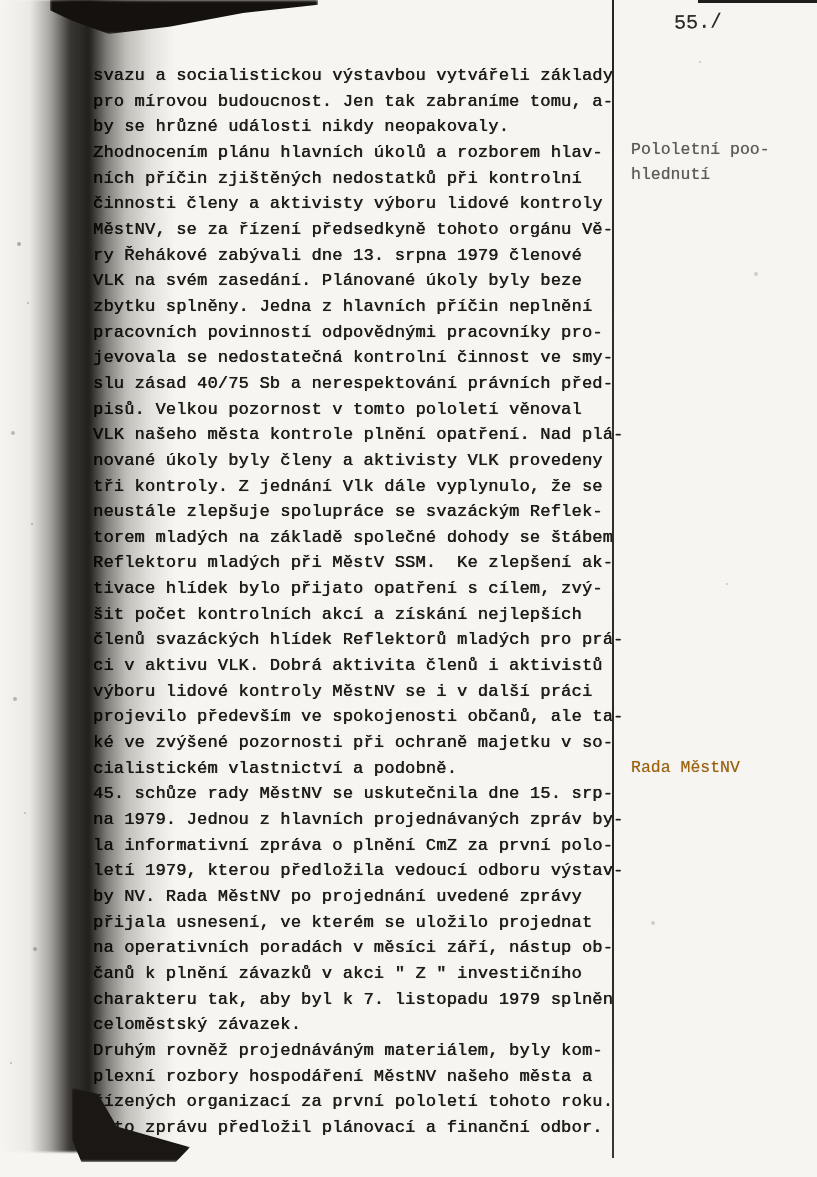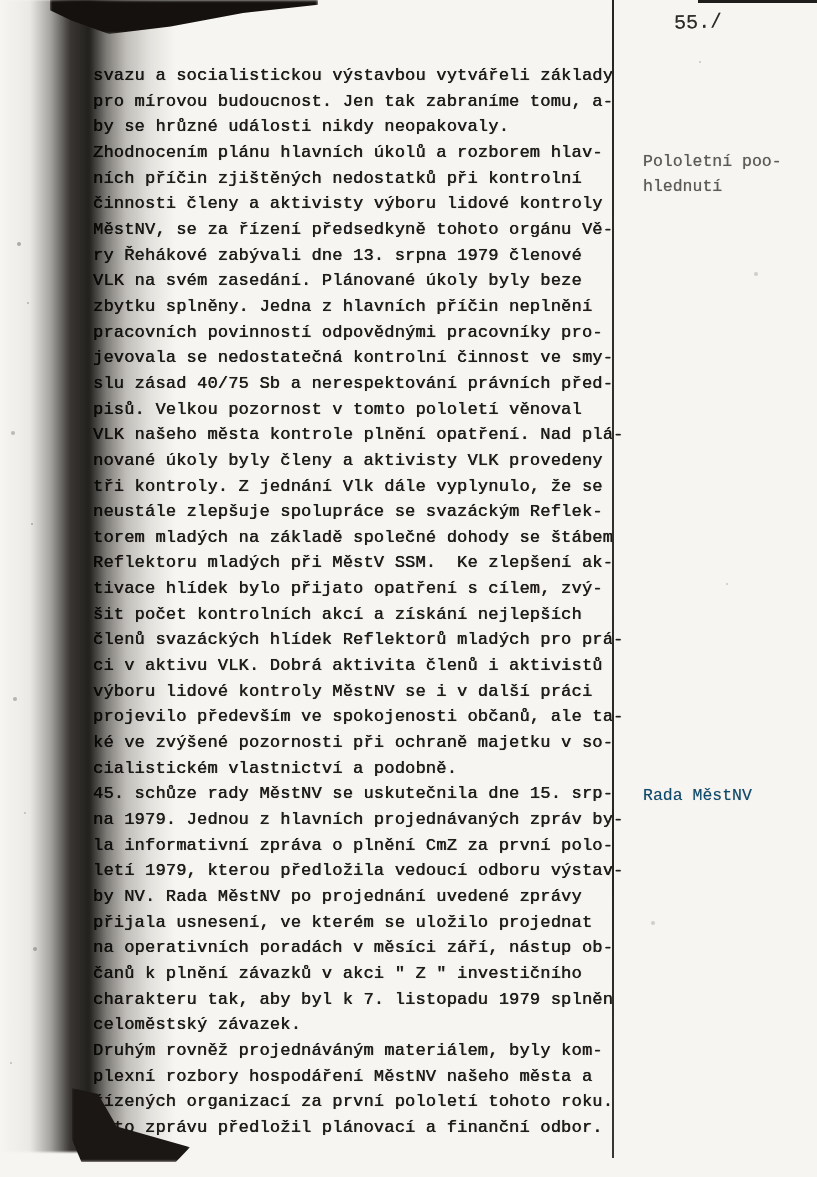--- a/index.html
+++ b/index.html
@@ -38,29 +38,29 @@
     z-index: 2;
     font-size: 20px;
     color: #2e2c29;
     text-shadow: 0 0 0.6px rgba(40,35,30,0.7);
     transform: rotate(-2deg);
   }
   
   pre.margin-note {
     position: absolute;
     left: 631px;
-    margin: 12px;
+    margin: 0;
     z-index: 2;
     font-family: inherit;
     font-size: 16.5px;
     line-height: 24.5px;
     white-space: pre;
   }
   pre.note-1 { top: 138px; color: #5d5b58; text-shadow: 0 0 0.7px rgba(90,88,85,0.8); }
-  pre.note-2 { top: 772px; color: #0c4a6e; text-shadow: 0 0 0.8px rgba(140,138,135,0.8); }
+  pre.note-2 { top: 756px; color: #a16207; text-shadow: 0 0 0.8px rgba(140,138,135,0.8); }
   
   .margin-rule {
     position: absolute;
     left: 612px;
     top: 0;
     width: 2px;
     height: 1158px;
     background: linear-gradient(180deg, #262422 0%, #33302d 40%, #262422 75%, #3a3733 100%);
     z-index: 3;
   }

